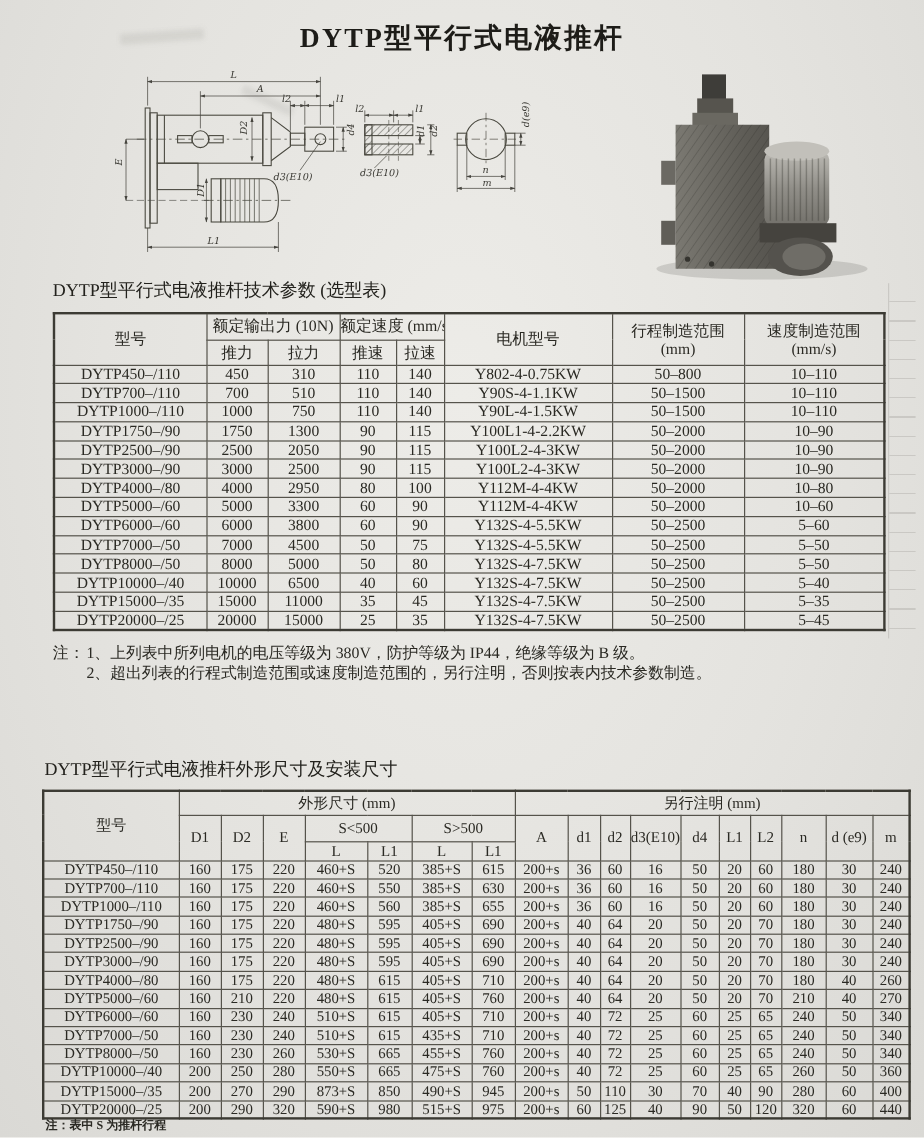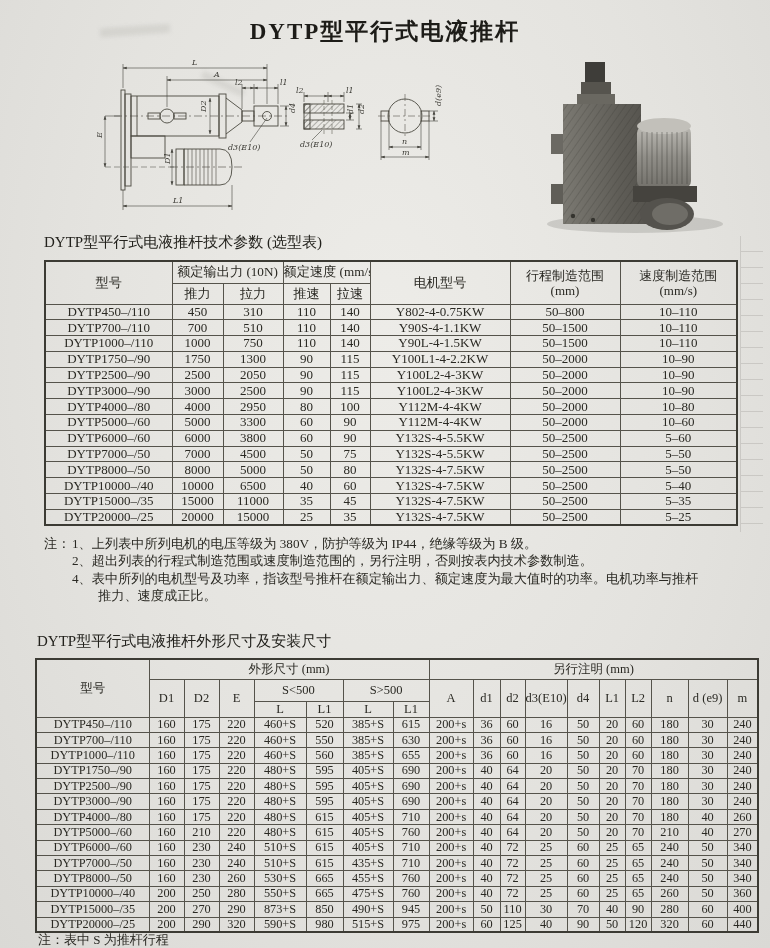--- a/index.html
+++ b/index.html
@@ -36,21 +36,21 @@
   #table2 thead tr.r2{height:22px;}
   #table2 thead tr.r3{height:15px;}
   #table2 tbody tr{height:15.4px;}
   #table2 tbody td{font-size:12.3px;line-height:13px;}
 
   .two-line div{line-height:15px;font-size:13px;}
   .notes{position:absolute;left:44px;top:535px;width:658px;font-size:13.2px;line-height:17.4px;color:#2a2923;}
   .notes .row{display:flex;}
   .notes .prefix{flex:0 0 28px;}
   .notes .item{padding-left:26px;text-indent:-26px;}
-  .footnote{position:absolute;left:38px;top:931px;font-size:13px;color:#2a2923;}
+  .footnote{position:absolute;left:38px;top:931px;font-size:10px;color:#2a2923;font-weight:bold;}
 
   .diagram{position:absolute;left:90px;top:54px;}
   .photo{position:absolute;left:535px;top:56px;}
 
   svg text{font-family:"DejaVu Serif","Liberation Serif",serif;font-style:italic;fill:#3a3933;stroke:none;}
 
   .ghost-text{
     position:absolute;left:592px;top:196px;font-size:15px;font-weight:bold;
     color:#8e8c84;opacity:.38;transform:scaleX(-1);filter:blur(.6px);letter-spacing:3px;
   }
@@ -405,32 +405,31 @@
           <td>5–35</td>
         </tr>
         <tr>
           <td>DYTP20000–/25</td>
           <td>20000</td>
           <td>15000</td>
           <td>25</td>
           <td>35</td>
           <td>Y132S-4-7.5KW</td>
           <td>50–2500</td>
-          <td>5–25</td>
+          <td>5–45</td>
         </tr>
       </tbody>
   </table>
 
   <div class="notes">
     <div class="row">
       <span class="prefix">注：</span>
       <div class="items">
         <div class="item">1、上列表中所列电机的电压等级为 380V，防护等级为 IP44，绝缘等级为 B 级。</div>
         <div class="item">2、超出列表的行程式制造范围或速度制造范围的，另行注明，否则按表内技术参数制造。</div>
-        <div class="item">4、表中所列的电机型号及功率，指该型号推杆在额定输出力、额定速度为最大值时的功率。电机功率与推杆推力、速度成正比。</div>
       </div>
     </div>
   </div>
 
   <div class="section-title" id="sec2">DYTP型平行式电液推杆外形尺寸及安装尺寸</div>
 
   <table id="table2">
     <colgroup>
       <col style="width:113px">
         <col style="width:35px">

